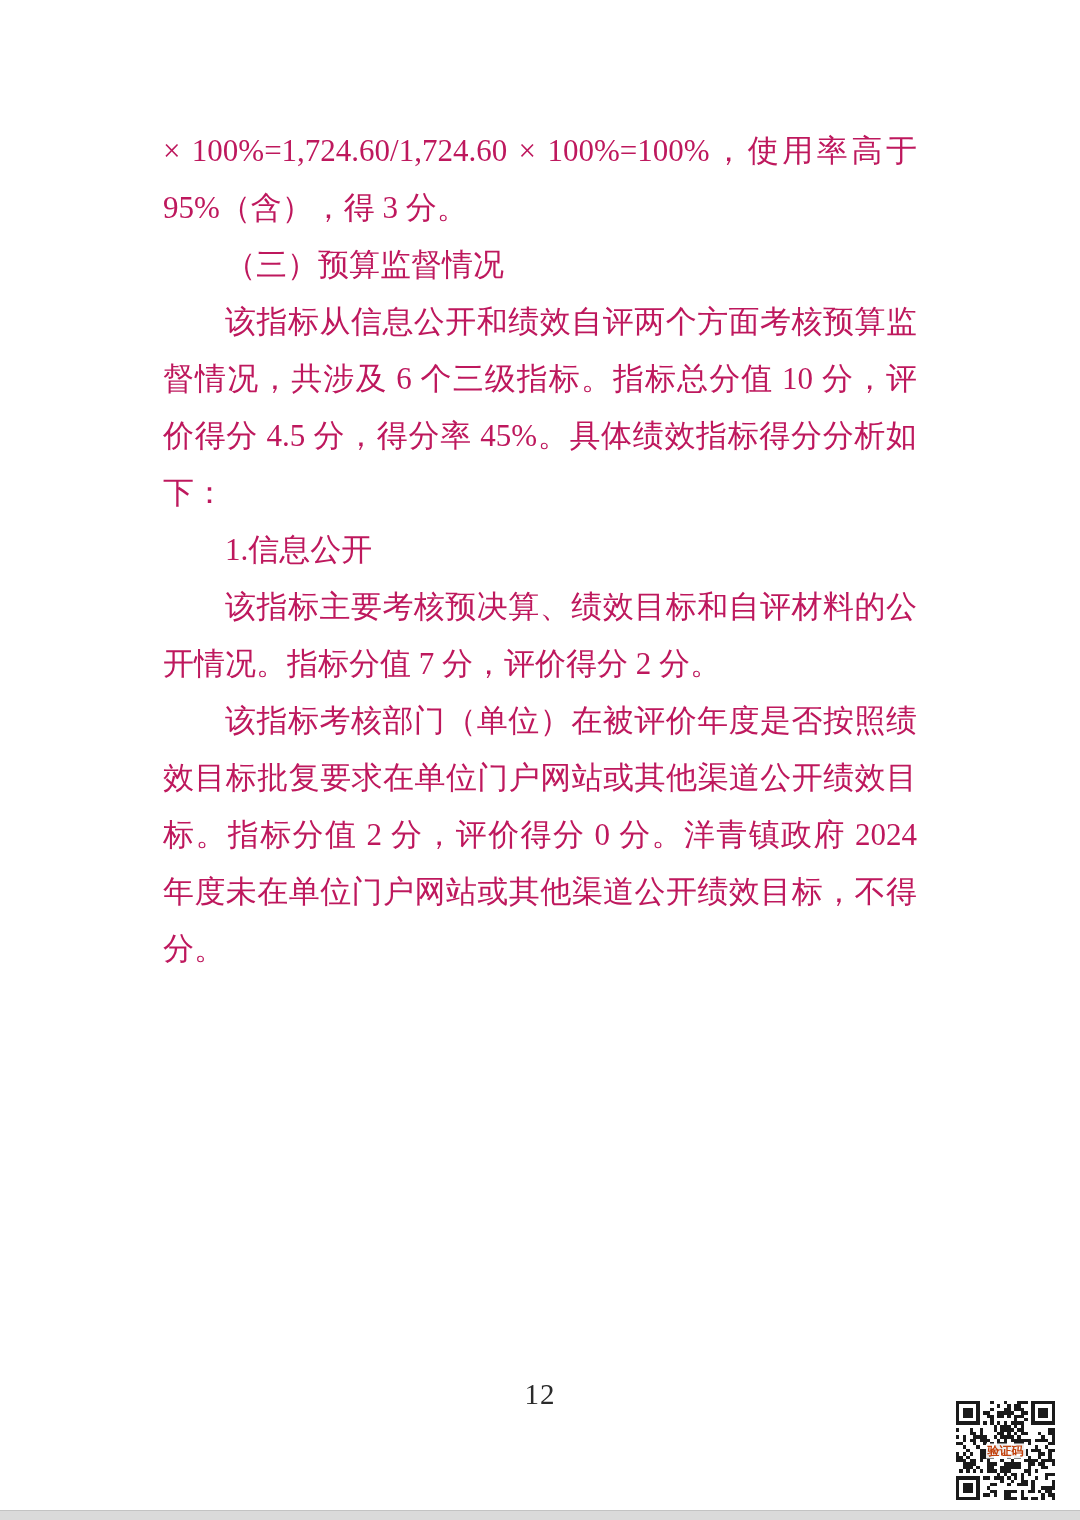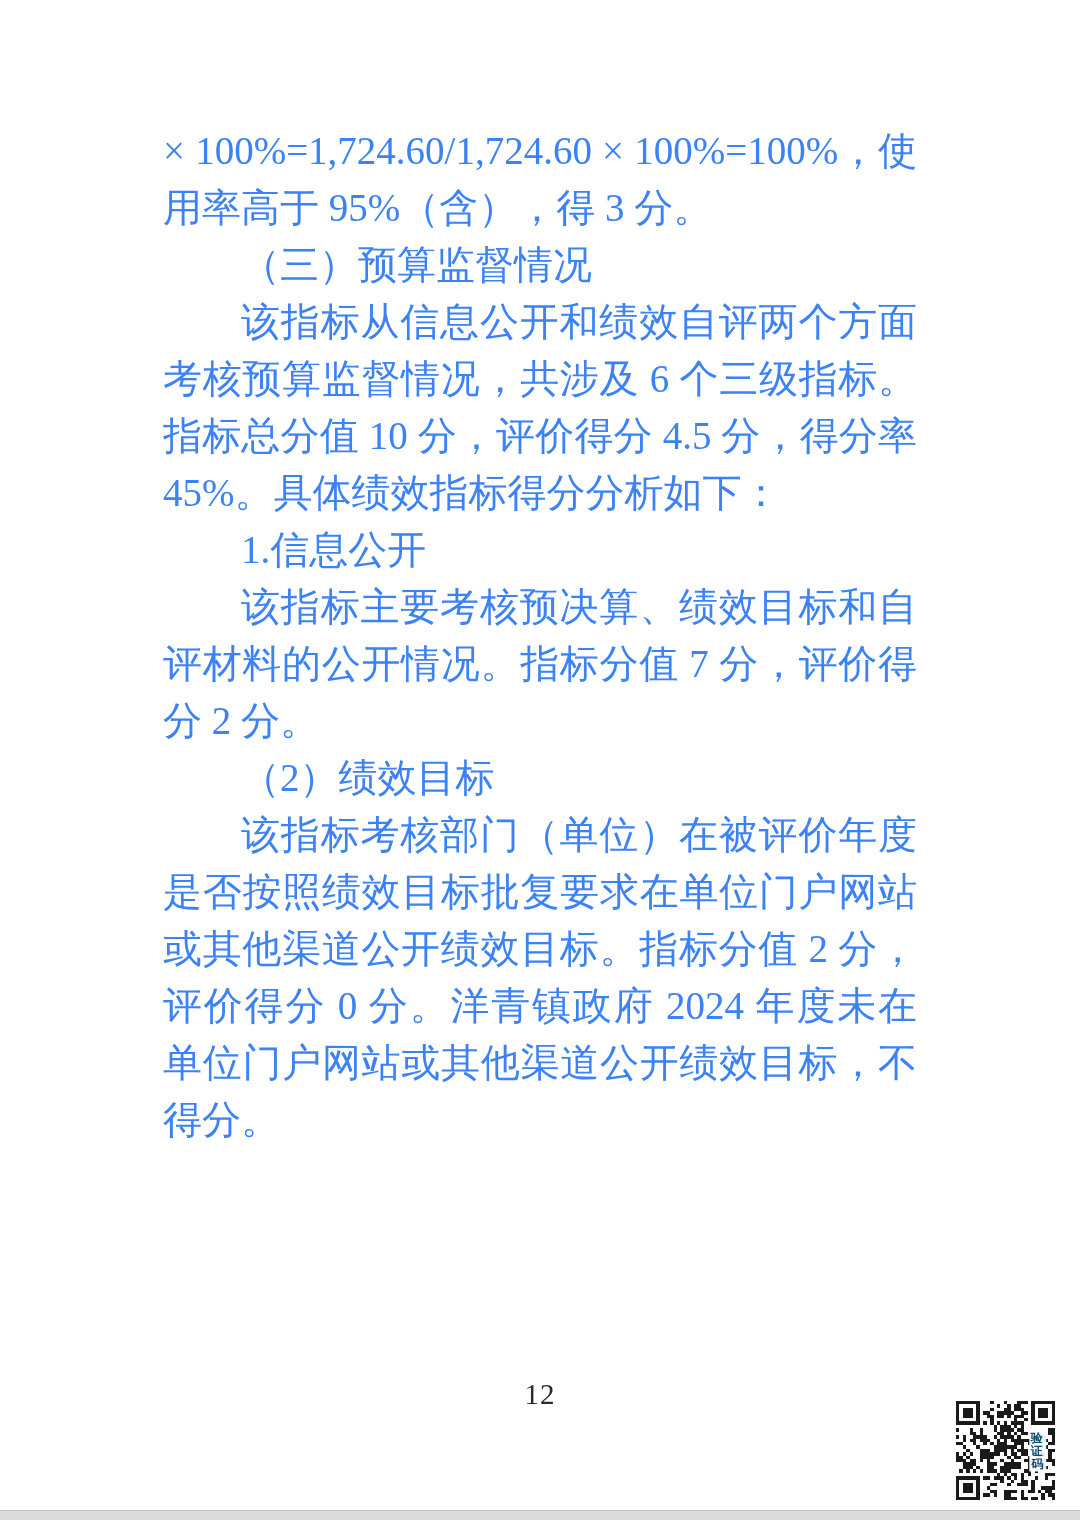--- a/index.html
+++ b/index.html
@@ -11,22 +11,22 @@
     overflow:hidden;
   }
   .page{
     position:absolute;inset:0;
     background:#ffffff;
   }
   .content{
     position:absolute;
     left:163px;top:122px;
     width:754px;
-    color:#3b82f6;
-    font-size:39px;
+    color:#be185d;
+    font-size:31px;
     line-height:57px;
     text-align:justify;
     text-justify:inter-ideograph;
   }
   .content p{margin:0;padding:0;}
   .para{text-indent:2em;}
   .para.no-indent{text-indent:0;}
   .heading{text-indent:2em;font-weight:normal;}
   .subhead{text-indent:2em;}
   .page-number{
@@ -44,48 +44,46 @@
     width:99px;height:99px;
     background:#ffffff;
   }
   .qr-wrap svg{display:block;width:99px;height:99px;}
   .qr-label{
     position:absolute;
     left:50%;top:50%;
     transform:translate(-50%,-50%);
     background:rgba(255,255,255,0.92);
     padding:1px 2px;
-    display:flex;flex-direction:column;align-items:center;
+    display:flex;flex-direction:row;align-items:center;
     line-height:13px;
     font-size:12px;
     font-weight:bold;
-    color:#0c4a6e;
+    color:#c2410c;
     font-family:"Liberation Sans","DejaVu Sans",sans-serif;
-    margin-left:32px;
   }
   .bottom-strip{
     position:absolute;
     left:0;bottom:0;
     width:100%;height:9px;
     background:#dadada;
     border-top:1px solid #c3c3c3;
   }
 </style>
 </head>
 <body>
 
 <div class="page">
 
   <main class="content">
     <p class="para no-indent">× 100%=1,724.60/1,724.60 × 100%=100%，使用率高于 95%（含），得 3 分。</p>
     <p class="heading">（三）预算监督情况</p>
     <p class="para">该指标从信息公开和绩效自评两个方面考核预算监督情况，共涉及 6 个三级指标。指标总分值 10 分，评价得分 4.5 分，得分率 45%。具体绩效指标得分分析如下：</p>
     <p class="heading">1.信息公开</p>
     <p class="para">该指标主要考核预决算、绩效目标和自评材料的公开情况。指标分值 7 分，评价得分 2 分。</p>
-    <p class="subhead">（2）绩效目标</p>
     <p class="para">该指标考核部门（单位）在被评价年度是否按照绩效目标批复要求在单位门户网站或其他渠道公开绩效目标。指标分值 2 分，评价得分 0 分。洋青镇政府 2024 年度未在单位门户网站或其他渠道公开绩效目标，不得分。</p>
   </main>
 
   <div class="page-number">12</div>
 
   <div class="qr-wrap">
     <svg id="qr-svg" viewBox="0 0 29 29" shape-rendering="crispEdges">
         <rect x="10" y="0" width="1" height="1" fill="#1a1a1a"></rect>
         <rect x="14" y="0" width="1" height="1" fill="#1a1a1a"></rect>
         <rect x="18" y="0" width="1" height="1" fill="#1a1a1a"></rect>

